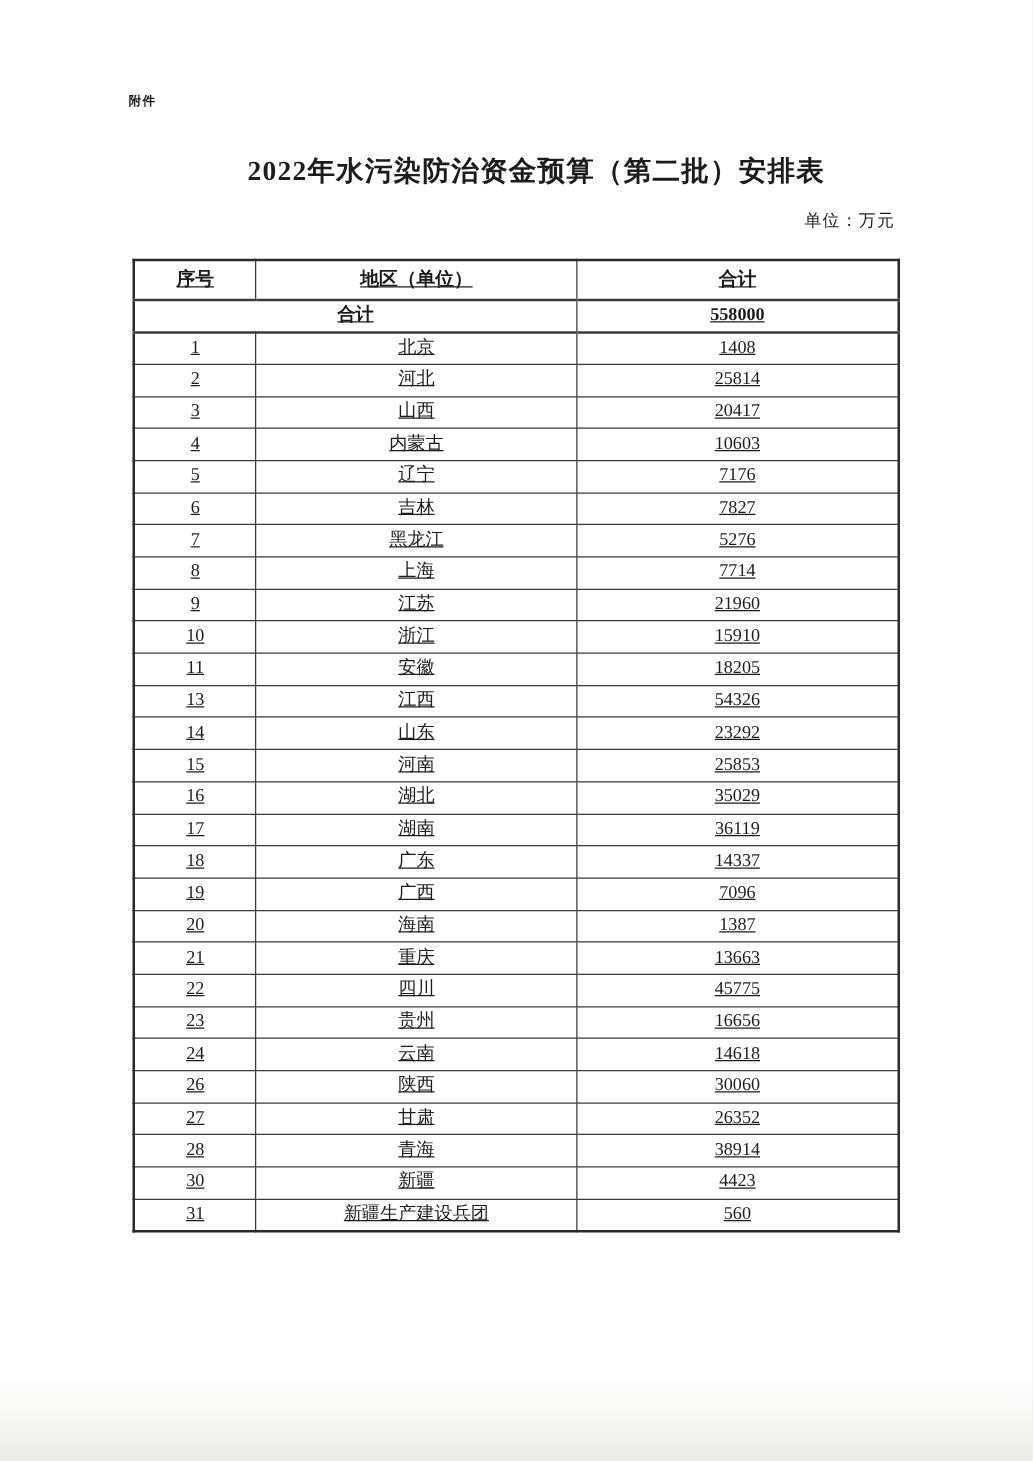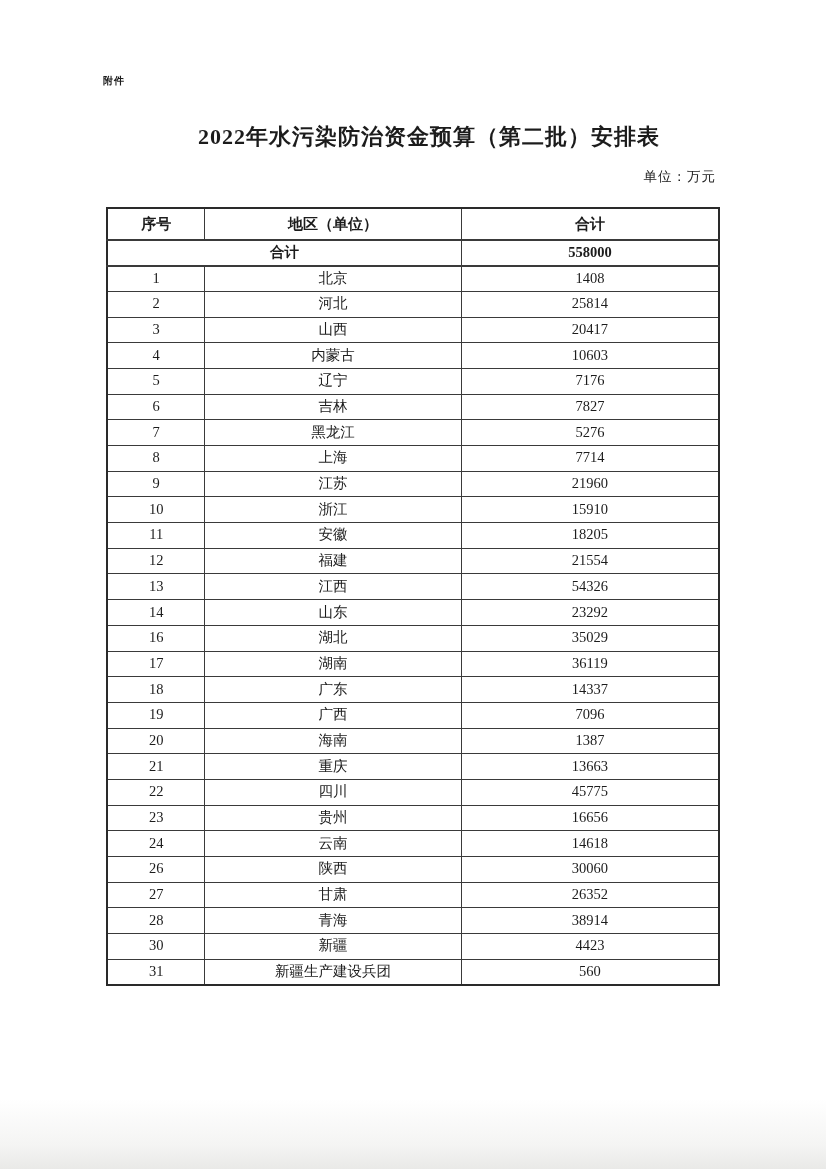--- a/index.html
+++ b/index.html
@@ -59,21 +59,21 @@
     border: 1px solid #3a3a3a;
     text-align: center;
     vertical-align: middle;
     font-size: 14.5px;
     height: 25.7px;
     line-height: 1.1;
     padding: 1px 2px;
     overflow: hidden;
     white-space: nowrap;
   }
-  table.budget { border: 2px solid #2a2a2a; }
+  table.budget { border: 2px solid #2a2a2a; text-decoration: underline; }
   table.budget thead th {
     font-weight: bold;
     font-size: 15px;
     height: 32px;
     border-bottom-width: 2px;
   }
   table.budget tr.total-row td {
     font-weight: bold;
     border-bottom-width: 2px;
   }
@@ -158,35 +158,35 @@
             <td>10</td>
             <td>浙江</td>
             <td>15910</td>
           </tr>
           <tr>
             <td>11</td>
             <td>安徽</td>
             <td>18205</td>
           </tr>
           <tr>
-            <td>12</td>
-            <td>福建</td>
-            <td>21554</td>
-          </tr>
-          <tr>
             <td>13</td>
             <td>江西</td>
             <td>54326</td>
           </tr>
           <tr>
             <td>14</td>
             <td>山东</td>
             <td>23292</td>
           </tr>
           <tr>
+            <td>15</td>
+            <td>河南</td>
+            <td>25853</td>
+          </tr>
+          <tr>
             <td>16</td>
             <td>湖北</td>
             <td>35029</td>
           </tr>
           <tr>
             <td>17</td>
             <td>湖南</td>
             <td>36119</td>
           </tr>
           <tr>

